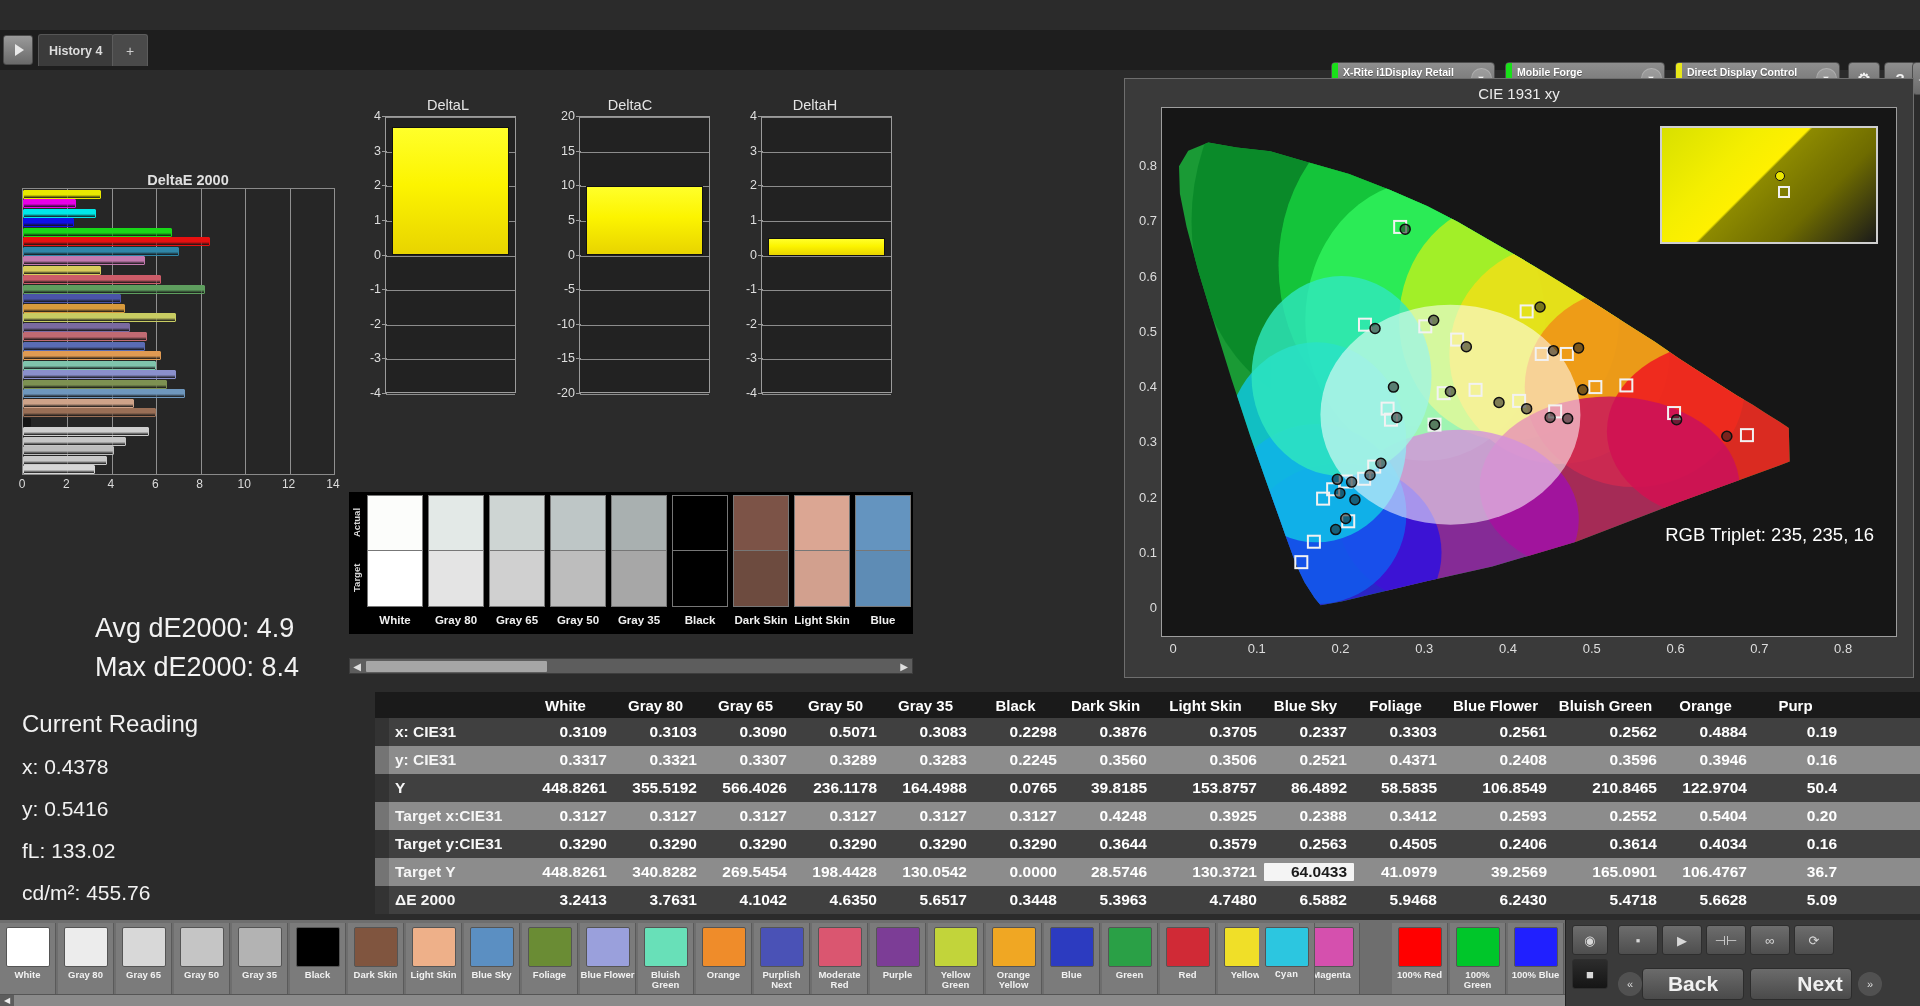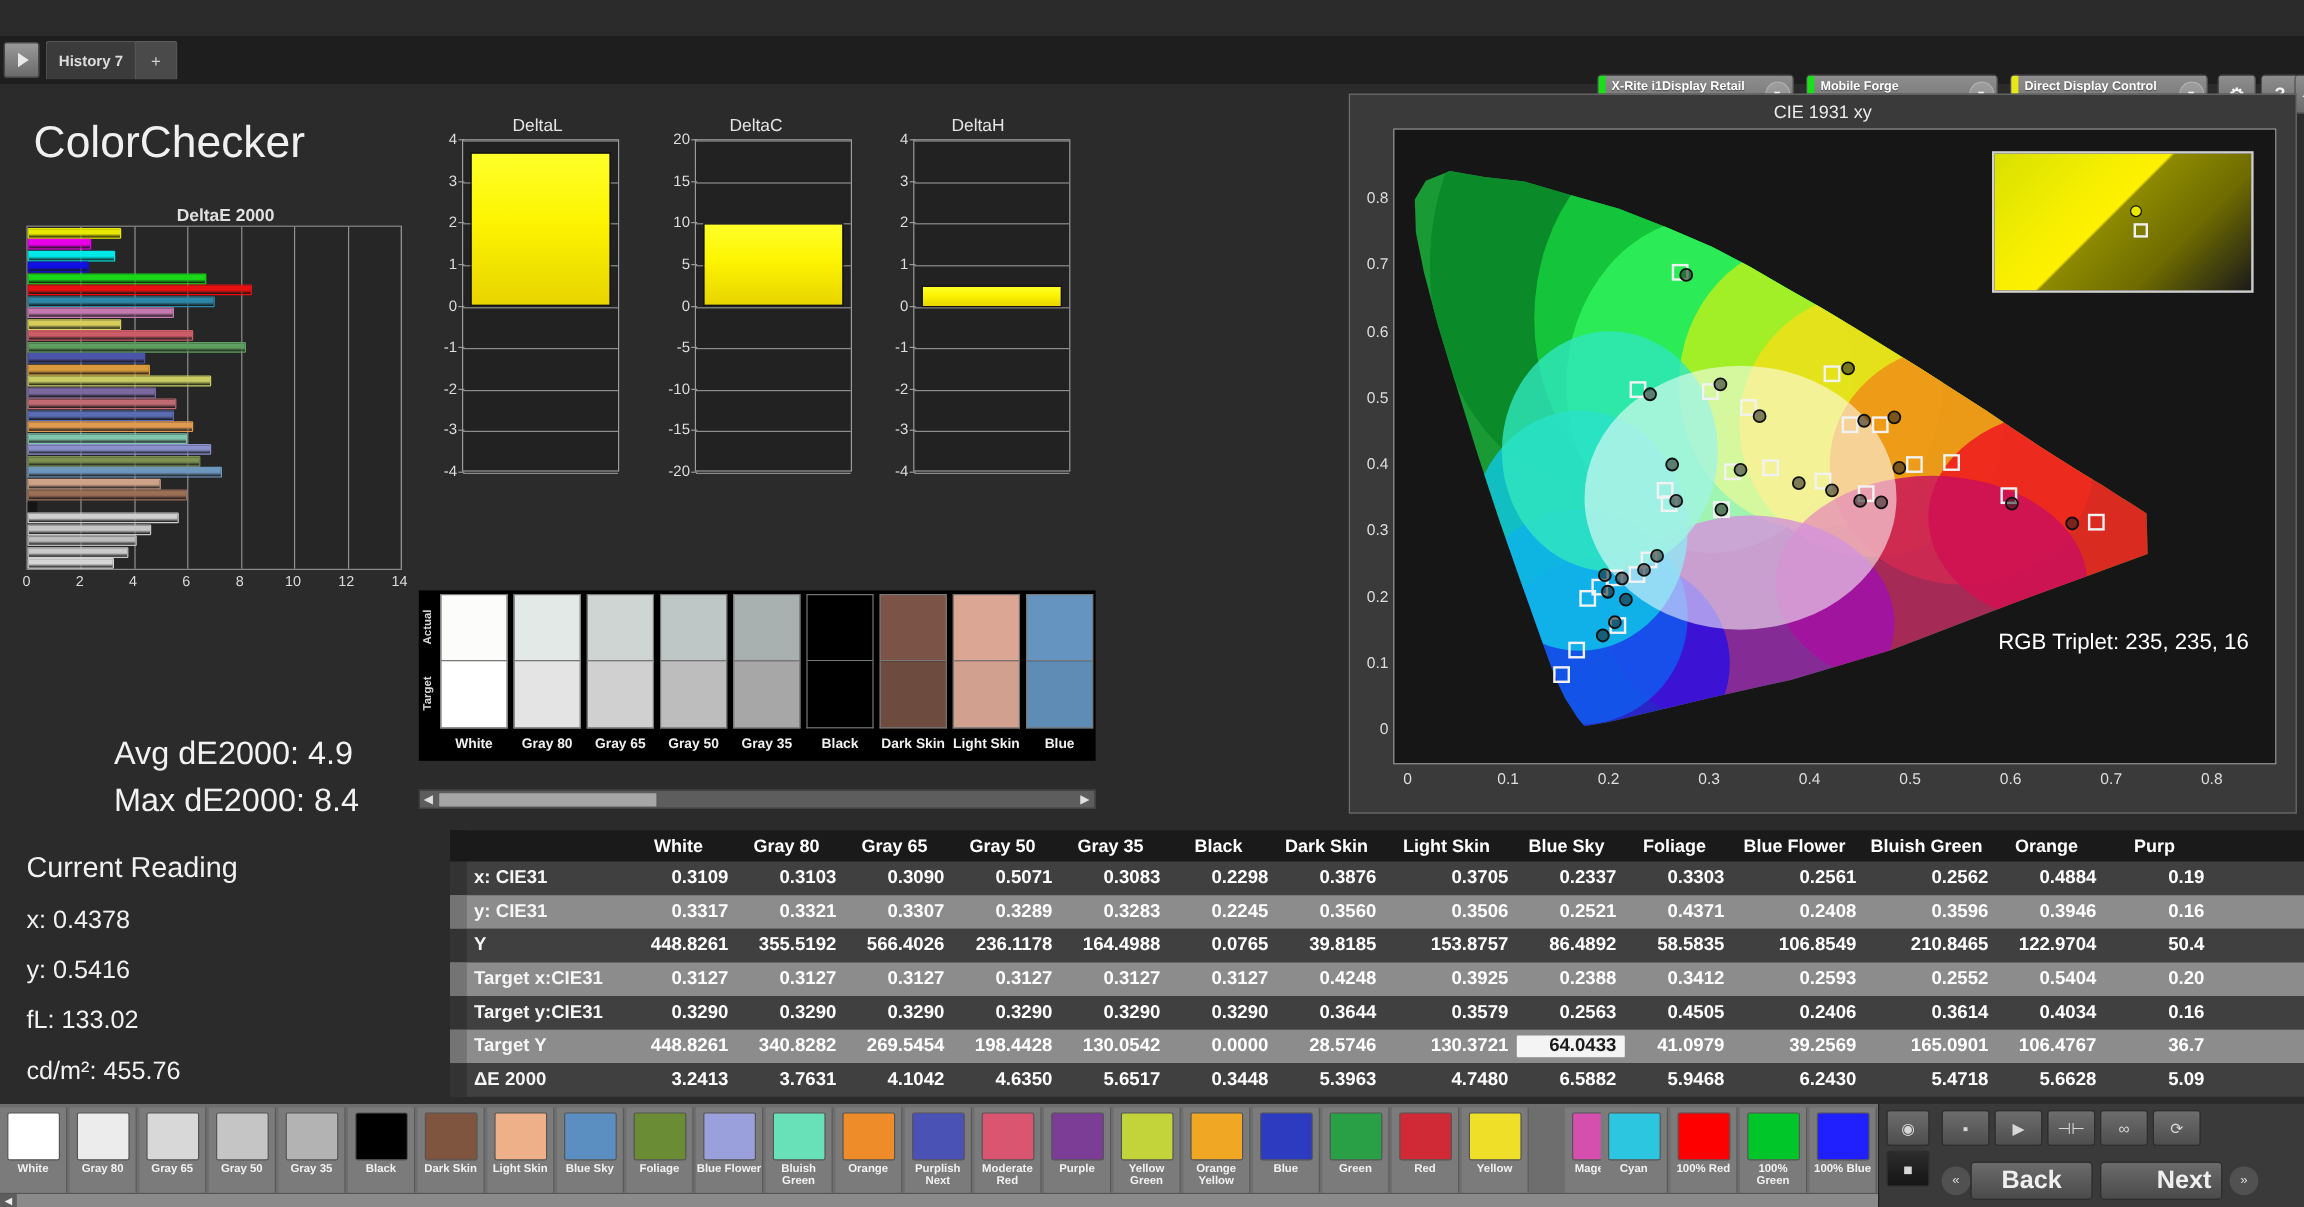--- a/index.html
+++ b/index.html
@@ -312,21 +312,21 @@
 <body>
 
 <div id="app">
 
 
   <div class="toolbar">
     <div class="play-btn">
       <span class="tri"></span>
     </div>
     <div class="tab-history">
-      <span>History 7</span>
+      <span>History 4</span>
     </div>
     <div class="tab-plus">
       <span>+</span>
     </div>
 
     <div class="dropbox" style="left:1331px;width:164px;">
       <div class="statusbar" style="background:#19e019"></div>
       <div class="dblabel">
         <div>X-Rite i1Display Retail</div>
         <div>OLED</div>
@@ -360,21 +360,20 @@
       <span>⚙</span>
     </div>
     <div class="icon-btn" style="left:1884px;">
       <span>?</span>
     </div>
     <div class="icon-btn" style="left:1912px;width:26px;">
       <span>◀</span>
     </div>
   </div>
 
-  <div class="cc-title">ColorChecker</div>
   <div class="de-title">DeltaE 2000</div>
   <div class="de-plot" id="de-plot">
       <div class="de-gridline" style="left: 44.4286px;"></div>
       <div class="de-gridline" style="left: 88.8571px;"></div>
       <div class="de-gridline" style="left: 133.286px;"></div>
       <div class="de-gridline" style="left: 177.714px;"></div>
       <div class="de-gridline" style="left: 222.143px;"></div>
       <div class="de-gridline" style="left: 266.571px;"></div>
       <div class="de-gridline" style="left: 311px;"></div>
       <div class="de-bar" title="Yellow: 3.5" style="top: 0.5px; width: 77.75px; background: linear-gradient(rgb(232, 232, 0) 0%, rgb(232, 232, 0) 55%, rgba(0, 0, 0, 0.45) 100%); border-color: rgb(232, 232, 0);"></div>
@@ -934,21 +933,21 @@
           <div class="cap">Red</div>
         </div>
         <div class="bsw" style="left: 1218px;">
           <div class="chip" style="background: rgb(240, 223, 40);"></div>
           <div class="cap">Yellow</div>
         </div>
         <div class="bsw" style="left: 1304px;">
           <div class="chip" style="background: rgb(213, 80, 174);"></div>
           <div class="cap">Magenta</div>
         </div>
-        <div class="bsw" style="left: 1334px;">
+        <div class="bsw" style="left: 1259px; font-family: Liberation Mono, monospace;">
           <div class="chip" style="background: rgb(44, 198, 224);"></div>
           <div class="cap">Cyan</div>
         </div>
         <div class="bsw" style="left: 1392px;">
           <div class="chip" style="background: rgb(255, 0, 0);"></div>
           <div class="cap">100% Red</div>
         </div>
         <div class="bsw" style="left: 1450px;">
           <div class="chip" style="background: rgb(0, 198, 42);"></div>
           <div class="cap">100% Green</div>

